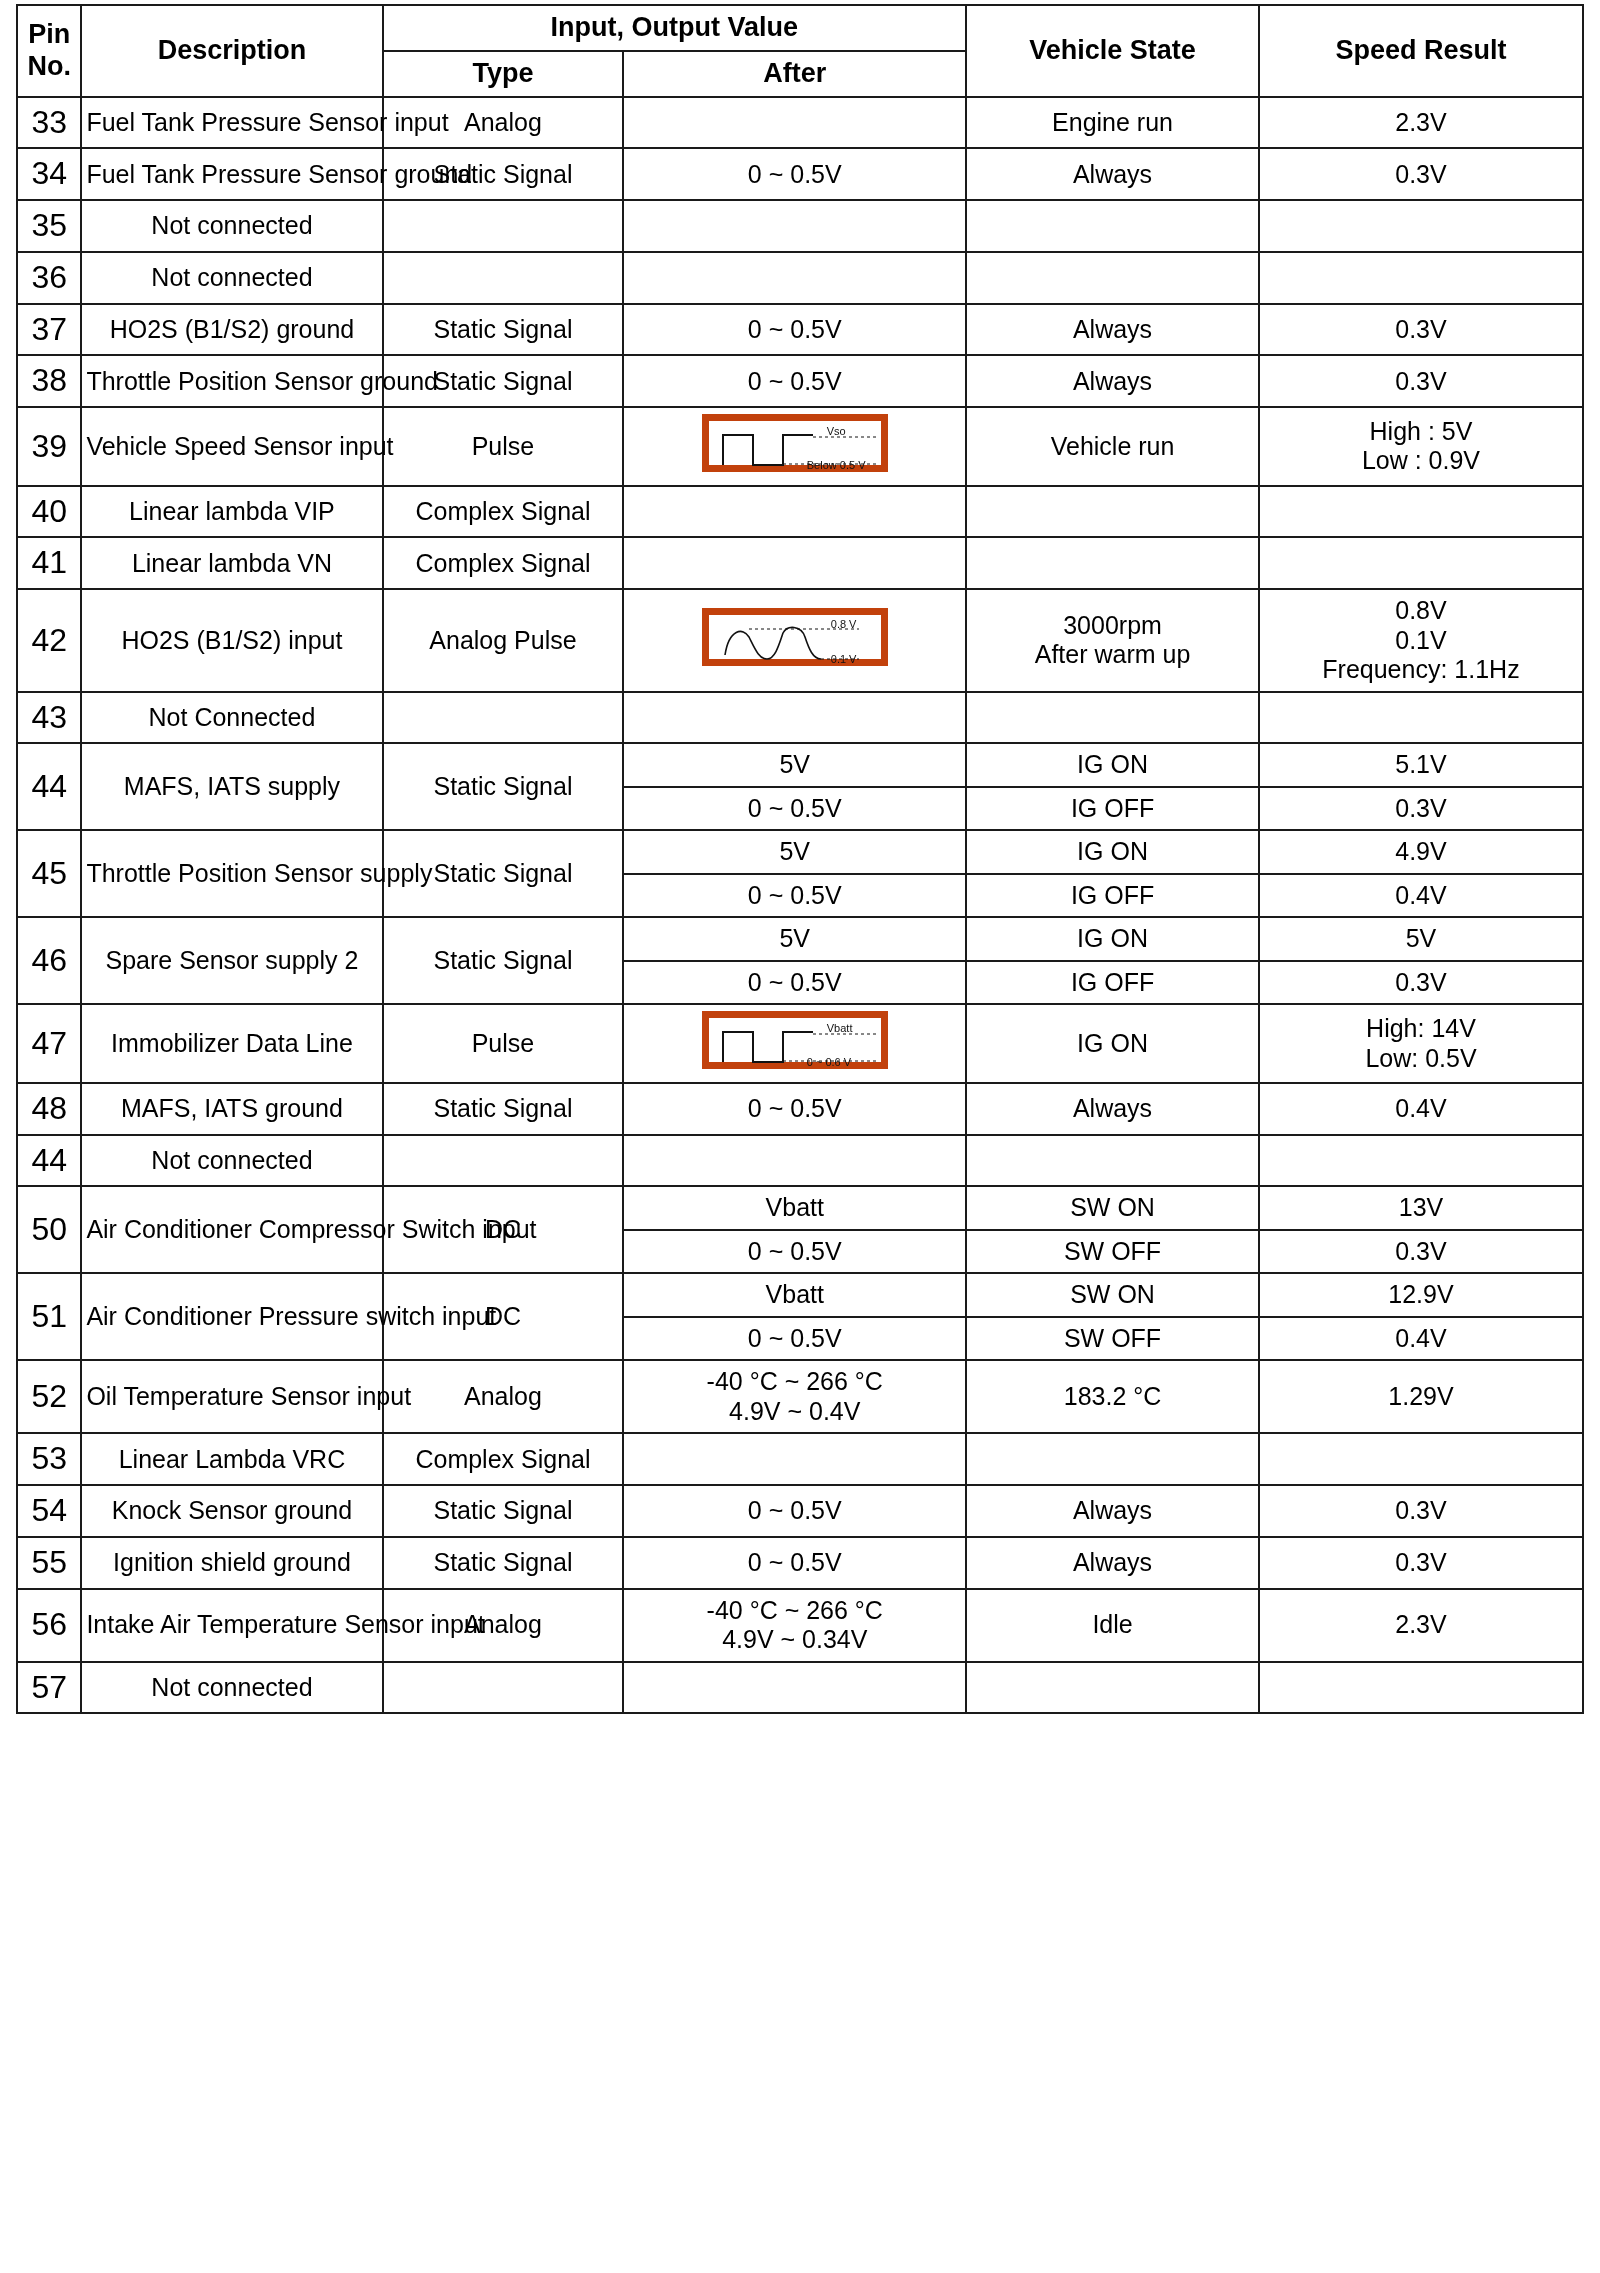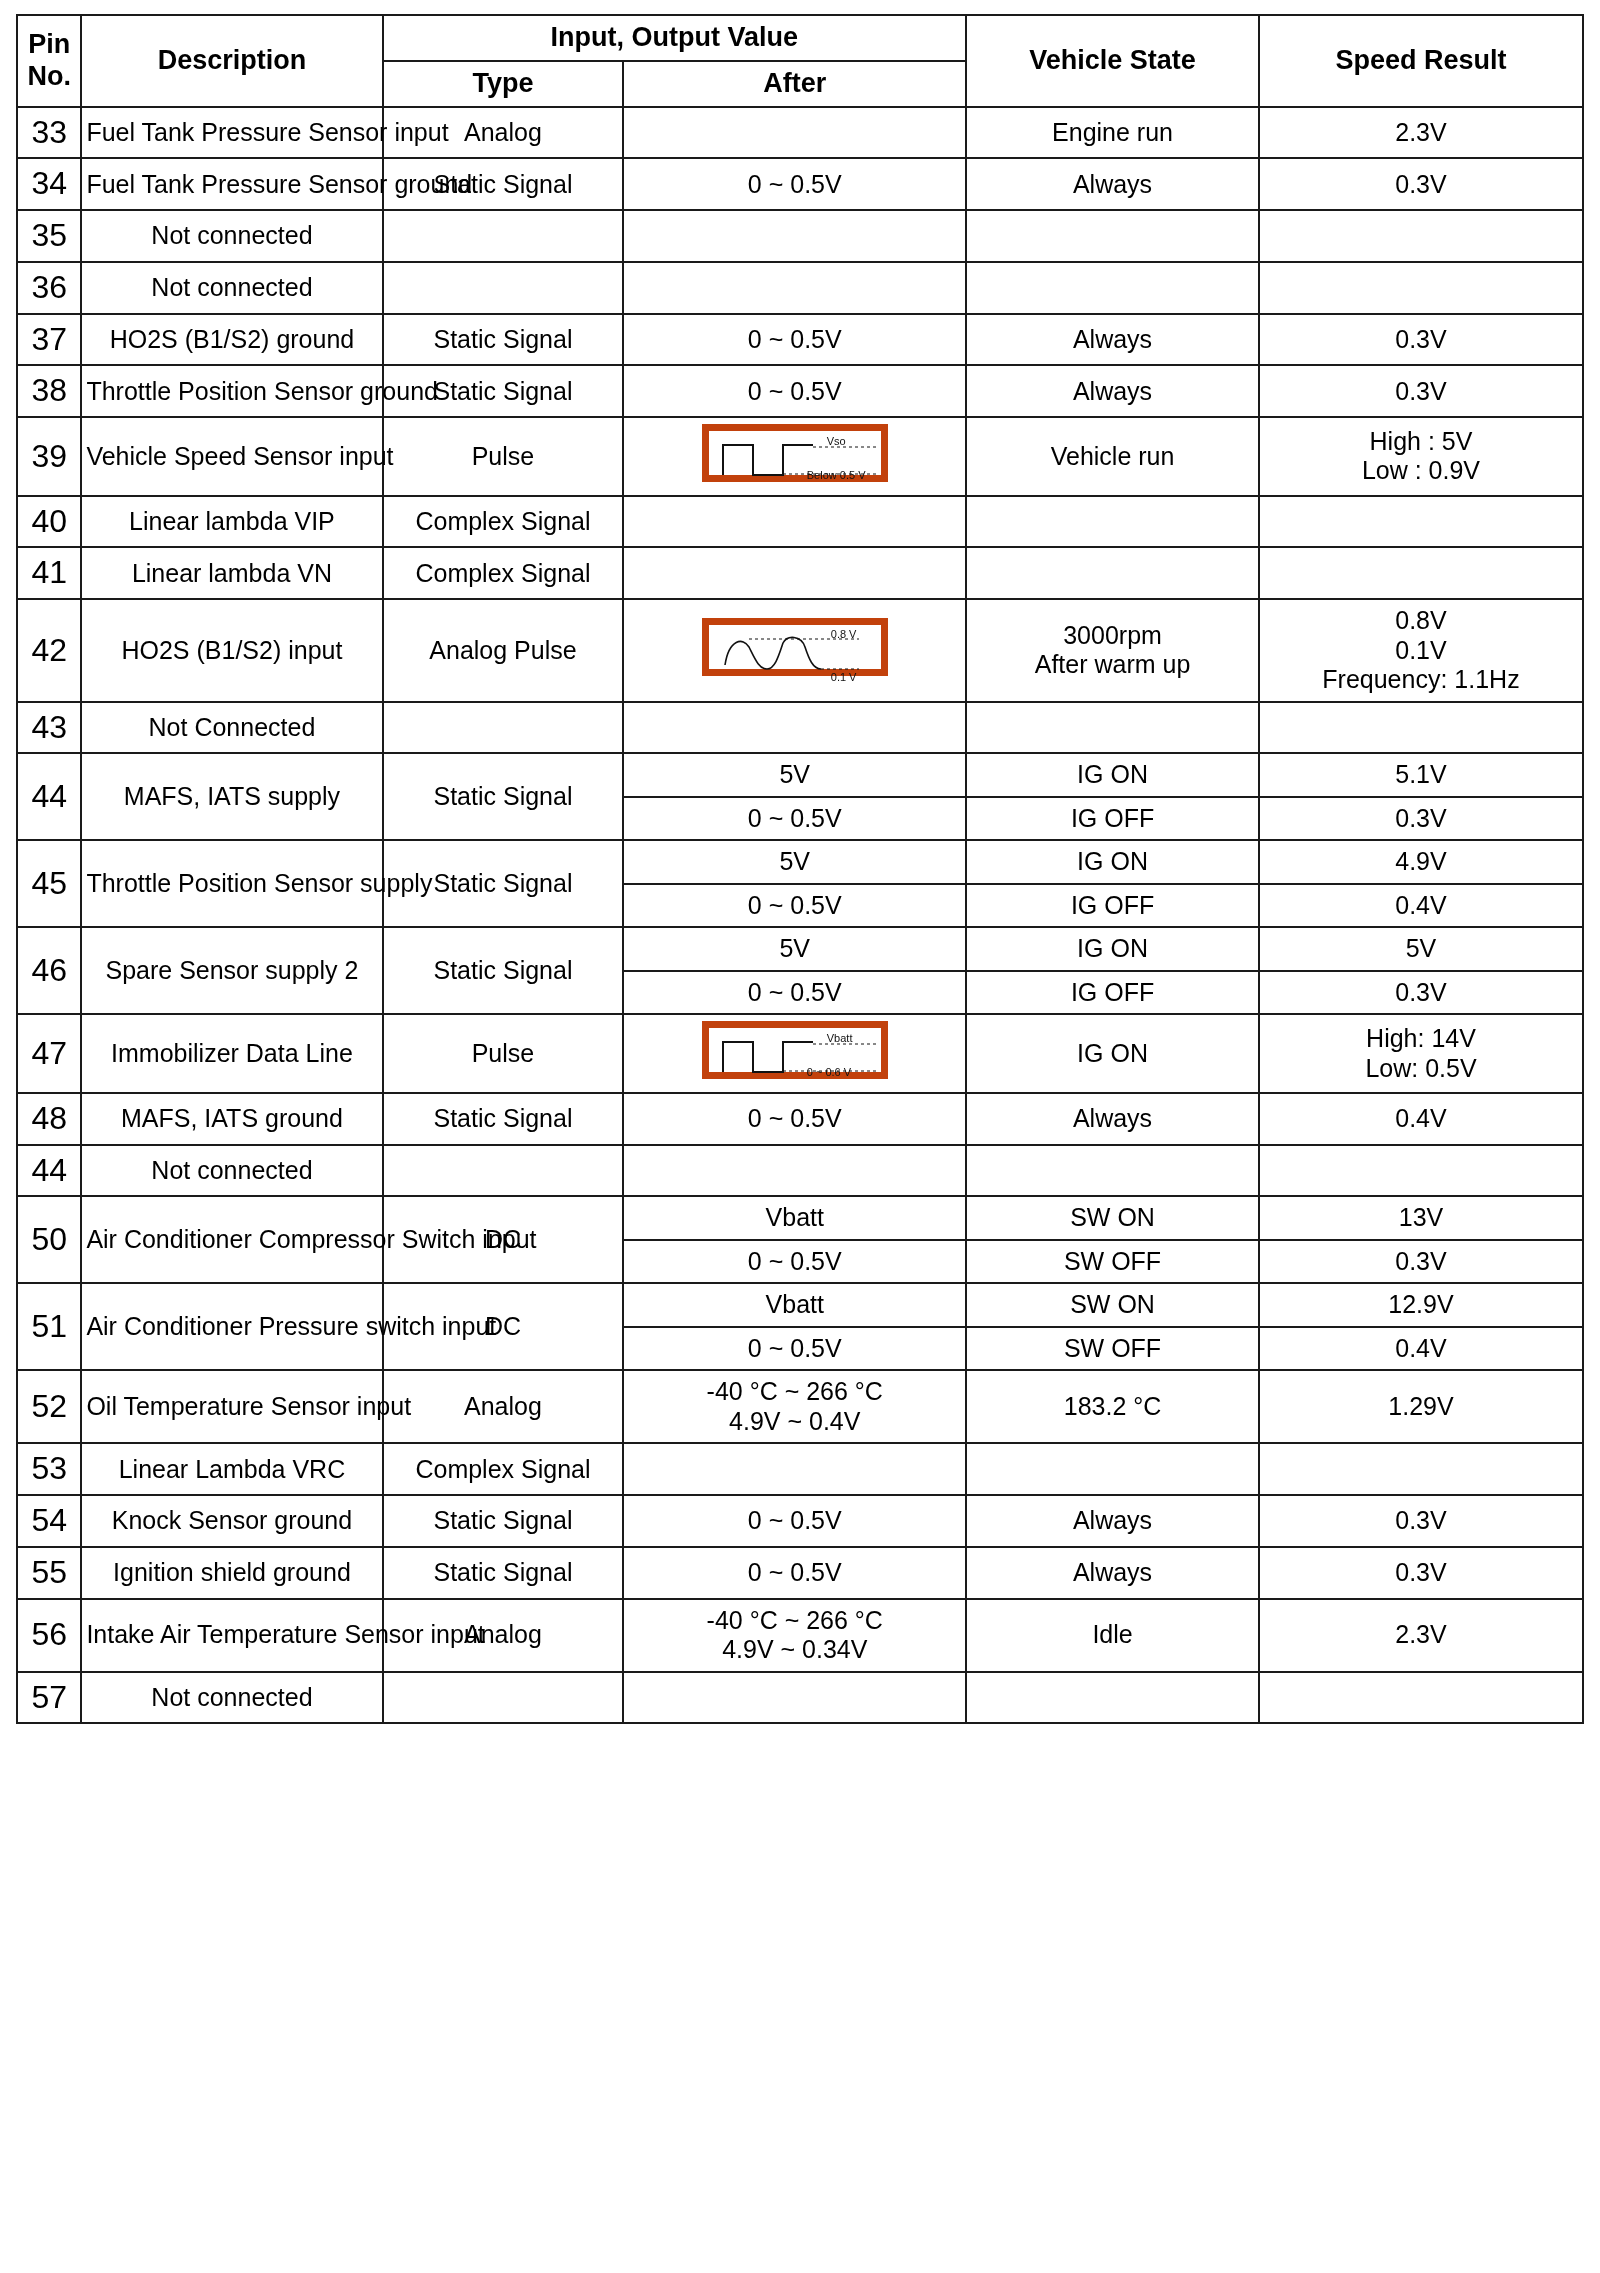--- a/index.html
+++ b/index.html
@@ -8,21 +8,21 @@
     background: #ffffff;
   }
   body {
     font-family: "Liberation Sans", sans-serif;
     color: #000000;
     width: 1600px;
   }
   #sheet {
     width: 1600px;
     box-sizing: border-box;
-    padding: 14px 16px 18px 16px;
+    padding: 4px 16px 18px 16px;
   }
   table.pinout {
     border-collapse: collapse;
     width: 1568px;
     table-layout: fixed;
     font-size: 25px;
   }
   table.pinout td, table.pinout th {
     border: 2px solid #1a1a1a;
     text-align: center;
@@ -222,21 +222,21 @@
         <tr>
           <td class="cell-pin">42</td>
           <td>
             <span class="multi-line nowrap">HO2S (B1/S2) input</span>
           </td>
           <td>Analog Pulse</td>
           <td><span class="wave-box"><svg width="182" height="54" viewBox="0 0 182 54">
                 <path d="M16 40 C20 14, 34 12, 40 22 C46 34, 50 44, 58 44 C66 44, 70 30, 74 18 C78 10, 92 10, 96 22 C100 34, 104 44, 112 44" fill="none" stroke="#111" stroke-width="1.6"></path>
                 <line x1="40" y1="14" x2="150" y2="14" stroke="#111" stroke-width="1" stroke-dasharray="3,3"></line>
                 <line x1="112" y1="44" x2="150" y2="44" stroke="#111" stroke-width="1" stroke-dasharray="3,3"></line>
-              </svg><span class="wave-label" style="left: 122px; top: 3px;">0.8 V</span><span class="wave-label" style="left: 122px; top: 38px; margin-top: 8px;">0.1 V</span></span></td>
+              </svg><span class="wave-label" style="left: 122px; top: 3px;">0.8 V</span><span class="wave-label" style="left: 122px; top: 38px;">0.1 V</span></span></td>
           <td>
             <span class="multi-line nowrap">3000rpm</span>
             <span class="multi-line nowrap">After warm up</span>
           </td>
           <td>
             <span class="multi-line nowrap">0.8V</span>
             <span class="multi-line nowrap">0.1V</span>
             <span class="multi-line nowrap">Frequency: 1.1Hz</span>
           </td>
         </tr>

